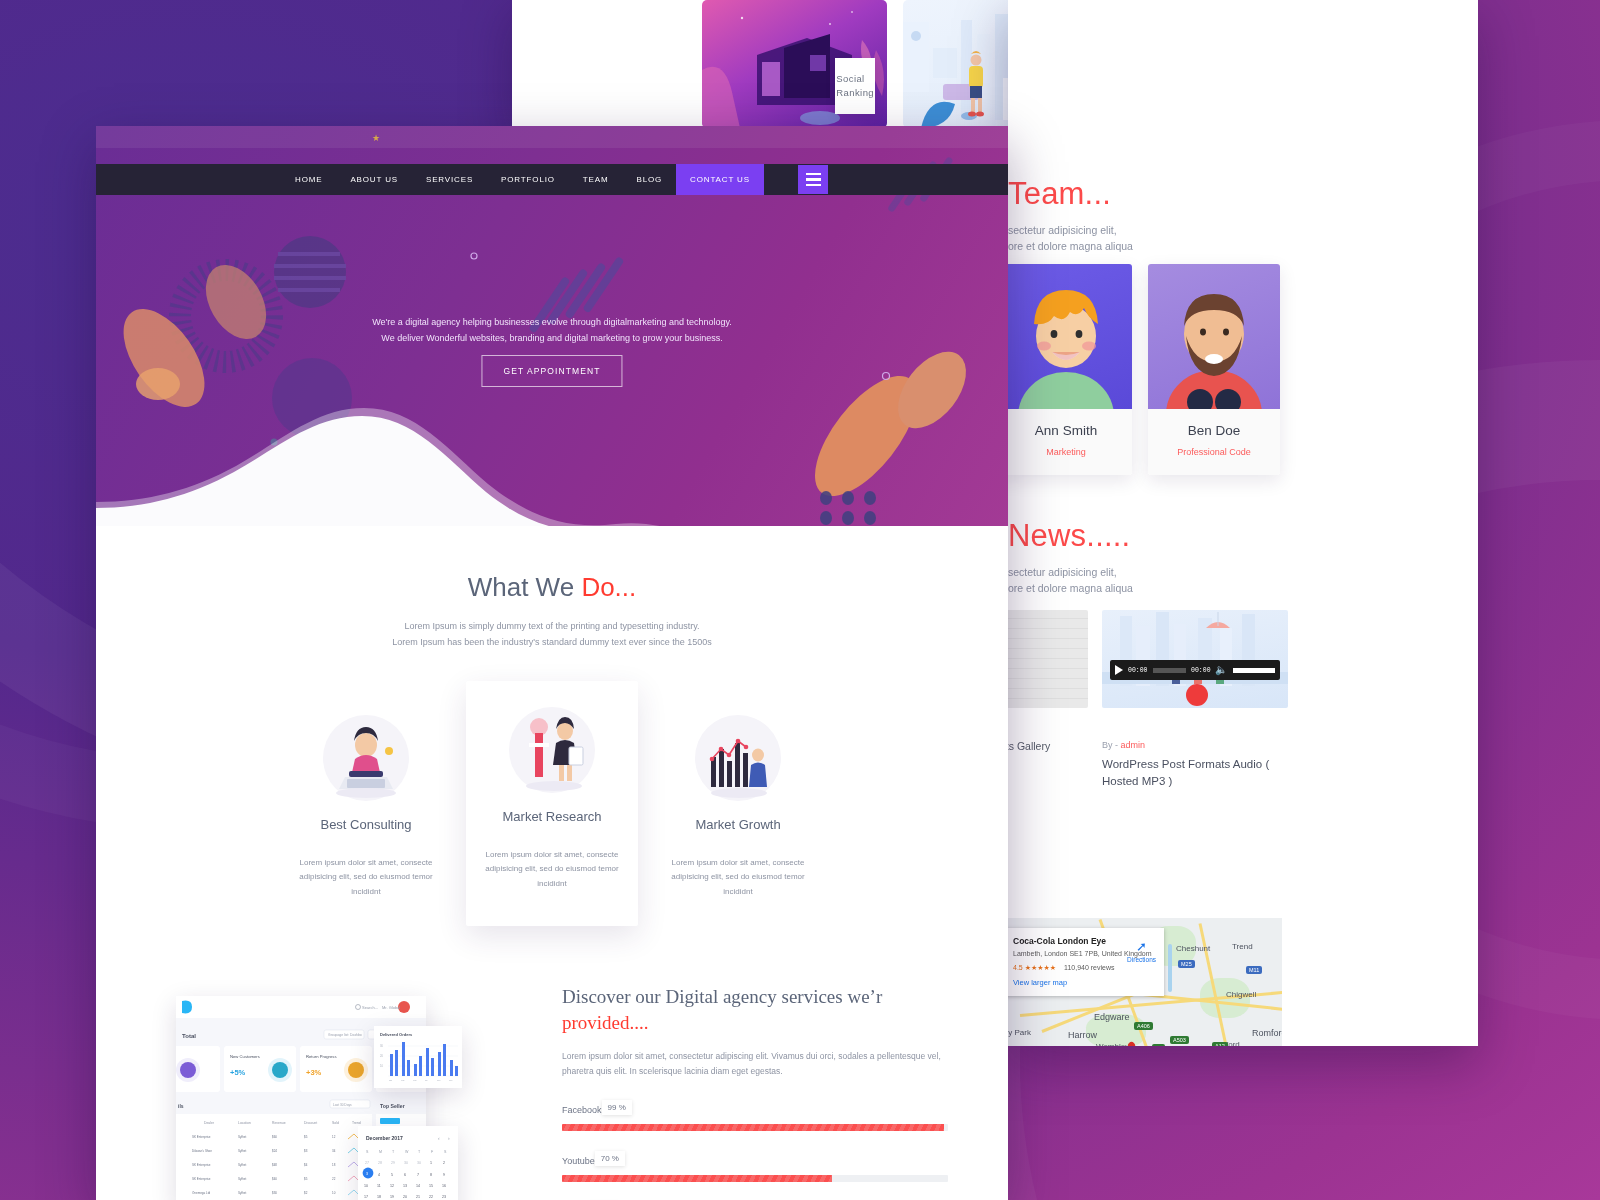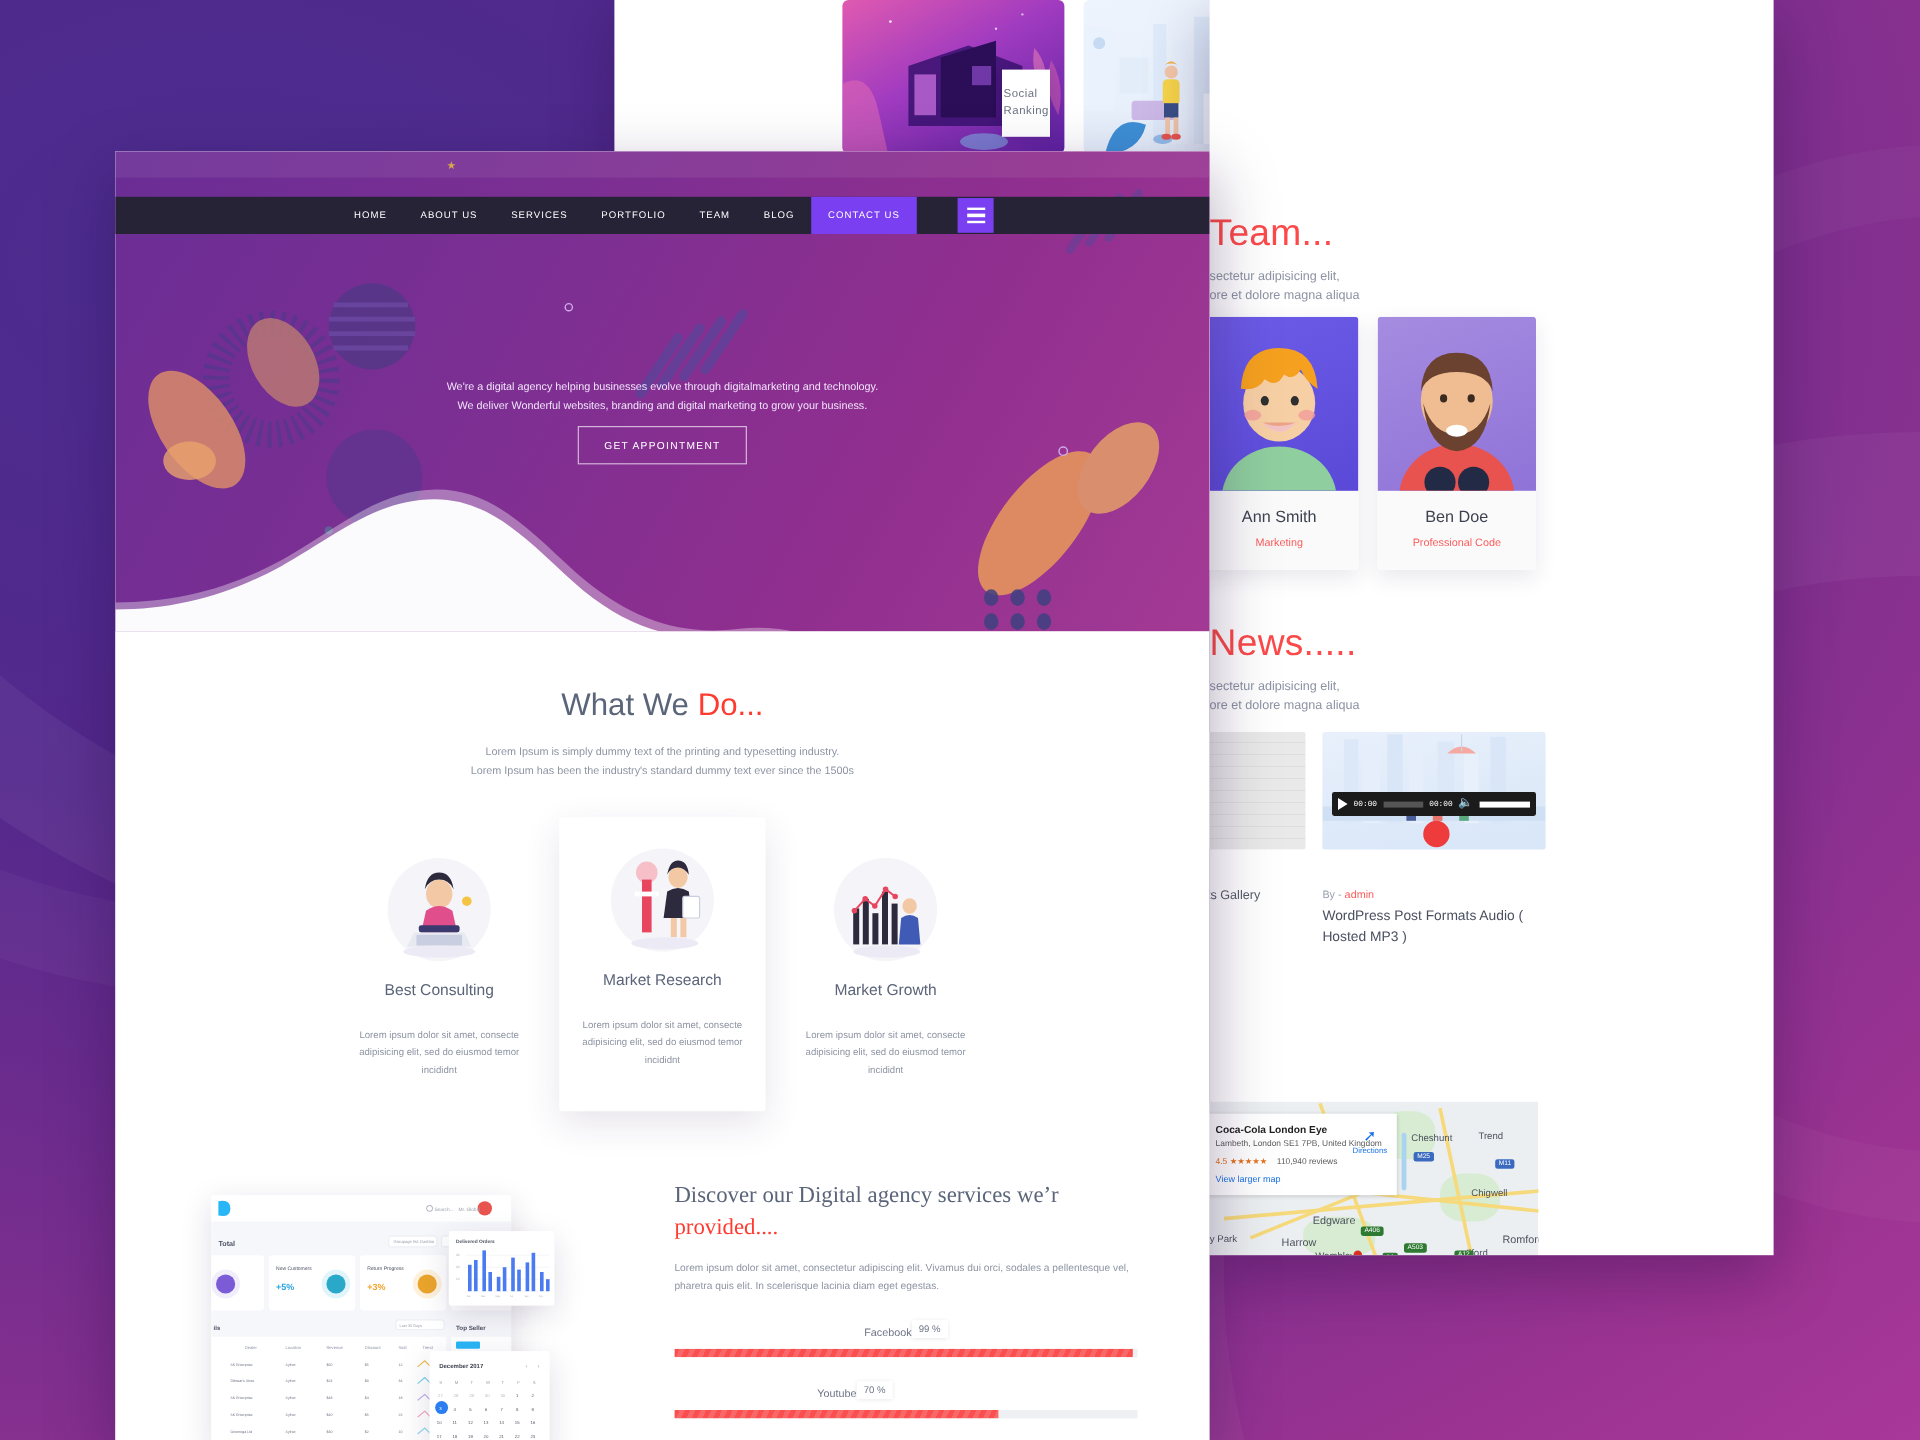--- a/index.html
+++ b/index.html
@@ -118,21 +118,21 @@
 
   
   .sec-discover { position:relative; margin-top: 58px; height: 250px; }
   .dash-mock { position:absolute; left: 80px; top: 2px; width: 290px; height: 230px; }
   .dm-card { position:absolute; background:#fff; border-radius:3px; box-shadow: 0 8px 26px rgba(40,20,70,.15); }
   .disc-wrap { position:absolute; left: 466px; width: 386px; top: 0px; }
   .disc-title { font-size: 19px; color:#5b6579; line-height: 1.35; font-family: Liberation Serif, serif; }
   .disc-title em { font-style:normal; color:#ff3b30; display:block; }
   .disc-desc { font-size: 8.5px; color:#8e94a3; line-height: 1.8; margin-top: 14px; }
   .skill { margin-top: 20px; position:relative; }
-  .sk-top { display:flex; justify-content:center; align-items:flex-end; }
+  .sk-top { display:flex; justify-content:flex-start; align-items:flex-end; }
   .sk-name { font-size: 9px; color:#6d7486; }
   .sk-pct { font-size: 8px; color:#6d7486; background:#fff; padding: 3px 6px; box-shadow:0 1px 4px rgba(0,0,0,.12); }
   .sk-bar { height: 7px; background:#eef0f3; margin-top: 9px; border-radius:1px; overflow:hidden; }
   .sk-fill { height:100%; background: repeating-linear-gradient(115deg,#fb4f4f 0 4px,#f86868 4px 8px); }
 </style>
 </head>
 <body>
 
 <div class="bg-arc a1"></div>
 <div class="bg-arc a2"></div>

